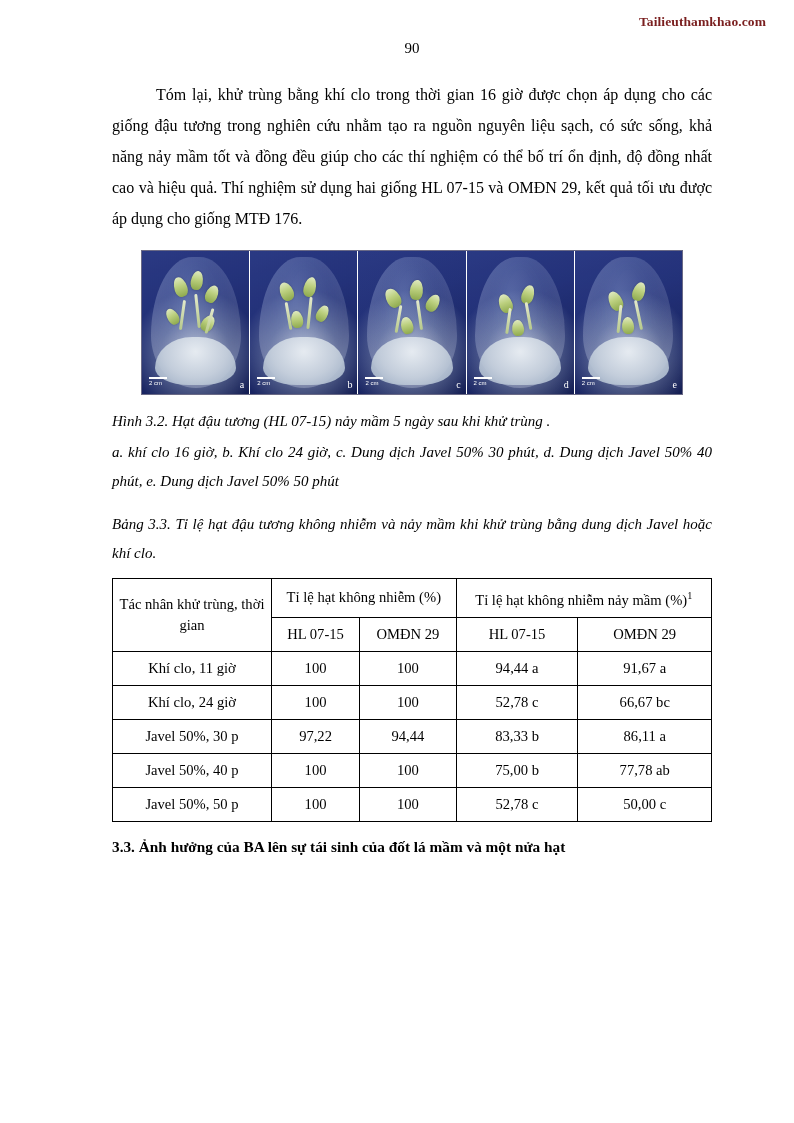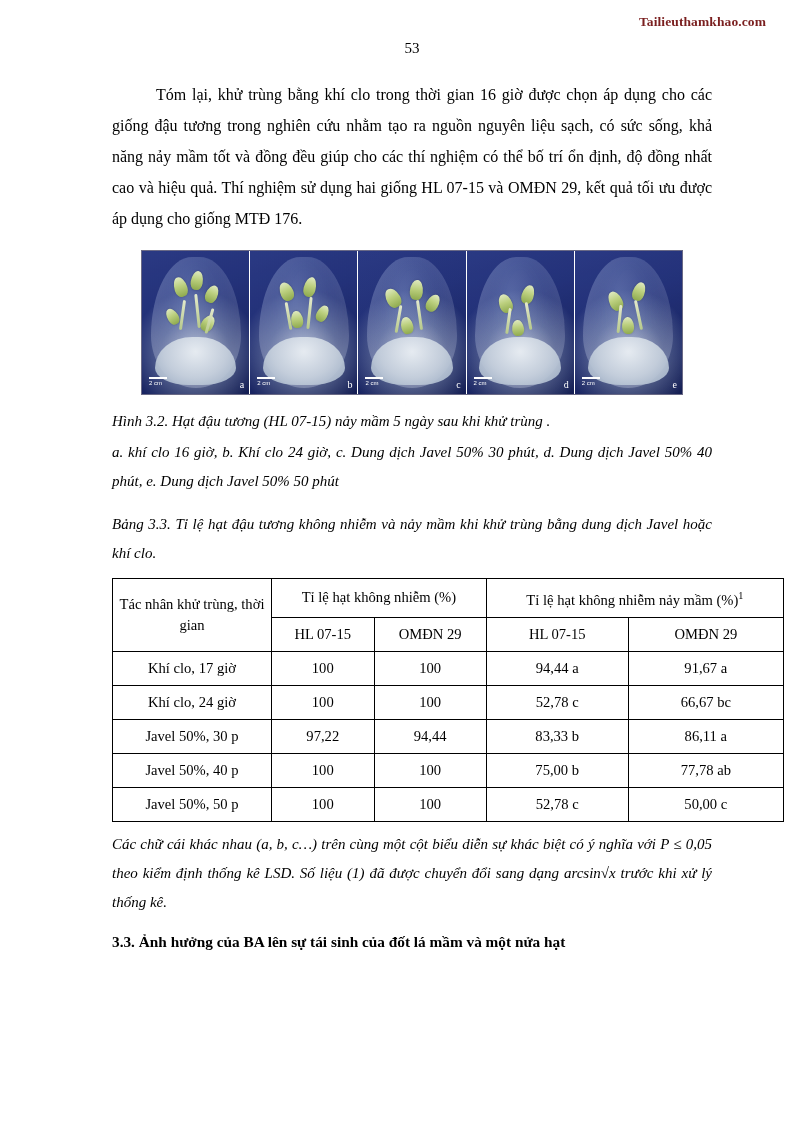--- a/index.html
+++ b/index.html
@@ -140,21 +140,21 @@
   }
   .table-title {
     font-size: 15px;
     line-height: 29px;
     margin-top: 14px;
     text-align: justify;
   }
   .table-title .ital { font-style: italic; }
   table.data {
     border-collapse: collapse;
-    width: 672px;
+    width: 600px;
     margin-top: 10px;
     font-size: 14.6px;
   }
   table.data th, table.data td {
     border: 1px solid #000000;
     text-align: center;
     vertical-align: middle;
     padding: 6px 4px;
     font-weight: normal;
     line-height: 21px;
@@ -179,21 +179,21 @@
 </style>
 </head>
 <body>
 
 <div class="page">
 
   <div class="watermark">Tailieuthamkhao.com</div>
 
   <div class="content">
 
-    <div class="page-number">53</div>
+    <div class="page-number">90</div>
 
     <p class="body-text">Tóm lại, khử trùng bằng khí clo trong thời gian 16 giờ được chọn áp dụng cho các giống đậu tương trong nghiên cứu nhằm tạo ra nguồn nguyên liệu sạch, có sức sống, khả năng nảy mầm tốt và đồng đều giúp cho các thí nghiệm có thể bố trí ổn định, độ đồng nhất cao và hiệu quả. Thí nghiệm sử dụng hai giống HL 07-15 và OMĐN 29, kết quả tối ưu được áp dụng cho giống MTĐ 176.</p>
 
     <div class="figure-block">
       <div class="figure-row">
 
         <div class="photo">
           <div class="flaskglow"></div>
           <div class="medium"></div>
           <div class="sprout" style="left:30%;top:18%;width:13px;height:20px;transform:rotate(-18deg);"></div>
@@ -278,21 +278,21 @@
         </tr>
         <tr>
           <th>HL 07-15</th>
           <th>OMĐN 29</th>
           <th>HL 07-15</th>
           <th>OMĐN 29</th>
         </tr>
       </thead>
       <tbody>
         <tr>
-          <td>Khí clo, 17 giờ</td>
+          <td>Khí clo, 11 giờ</td>
           <td>100</td>
           <td>100</td>
           <td>94,44 a</td>
           <td>91,67 a</td>
         </tr>
         <tr>
           <td>Khí clo, 24 giờ</td>
           <td>100</td>
           <td>100</td>
           <td>52,78 c</td>
@@ -315,19 +315,18 @@
         <tr>
           <td>Javel 50%, 50 p</td>
           <td>100</td>
           <td>100</td>
           <td>52,78 c</td>
           <td>50,00 c</td>
         </tr>
       </tbody>
     </table>
 
-    <div class="note">Các chữ cái khác nhau (a, b, c…) trên cùng một cột biểu diễn sự khác biệt có ý nghĩa với P ≤ 0,05 theo kiểm định thống kê LSD. Số liệu (1) đã được chuyển đổi sang dạng arcsin√x trước khi xử lý thống kê.</div>
 
     <h3 class="section">3.3. Ảnh hưởng của BA lên sự tái sinh của đốt lá mầm và một nửa hạt</h3>
 
 
   </div>
 </div>
 
 </body></html>

